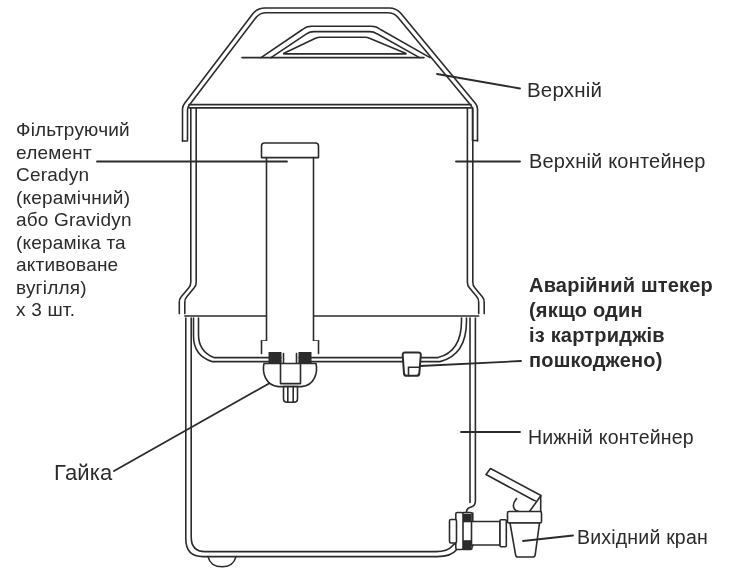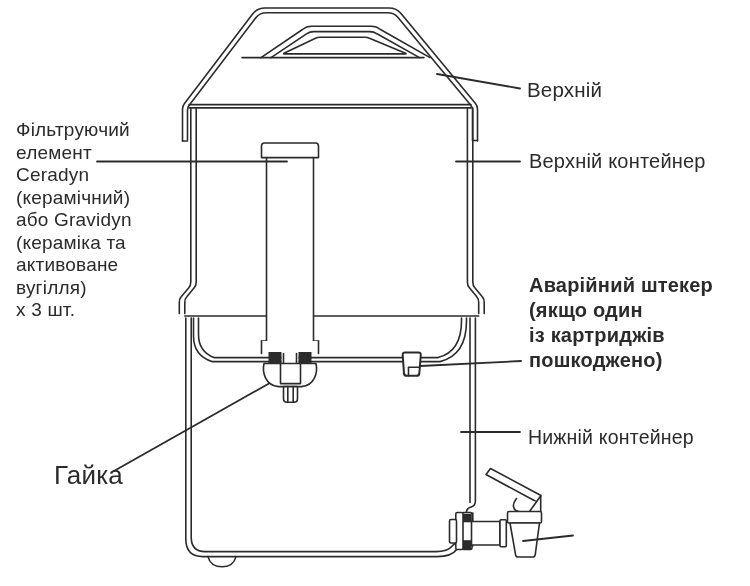--- a/index.html
+++ b/index.html
@@ -140,15 +140,16 @@
 
   <div class="label" style="left:529px; top:150px; font-size:20px;">Верхній контейнер</div>
 
   <div class="label plugblock" style="left:529px; top:273px; width:210px; font-size:20px;font-weight:bold;">Аварійний штекер
 (якщо один
 із картриджів
 пошкоджено)</div>
 
   <div class="label" style="left:528px; top:426px; font-size:19.5px;">Нижній контейнер</div>
 
-  <div class="label" style="left:54px; top:460px; font-size:26px;">Гайка</div>
+  <div class="label" style="left:54px; top:460px; font-size:22px;">Гайка</div>
 
+  <div class="label" style="left:577px; top:526px; font-size:19.5px;">Вихідний кран</div>
 </div>
 
 </body></html>

